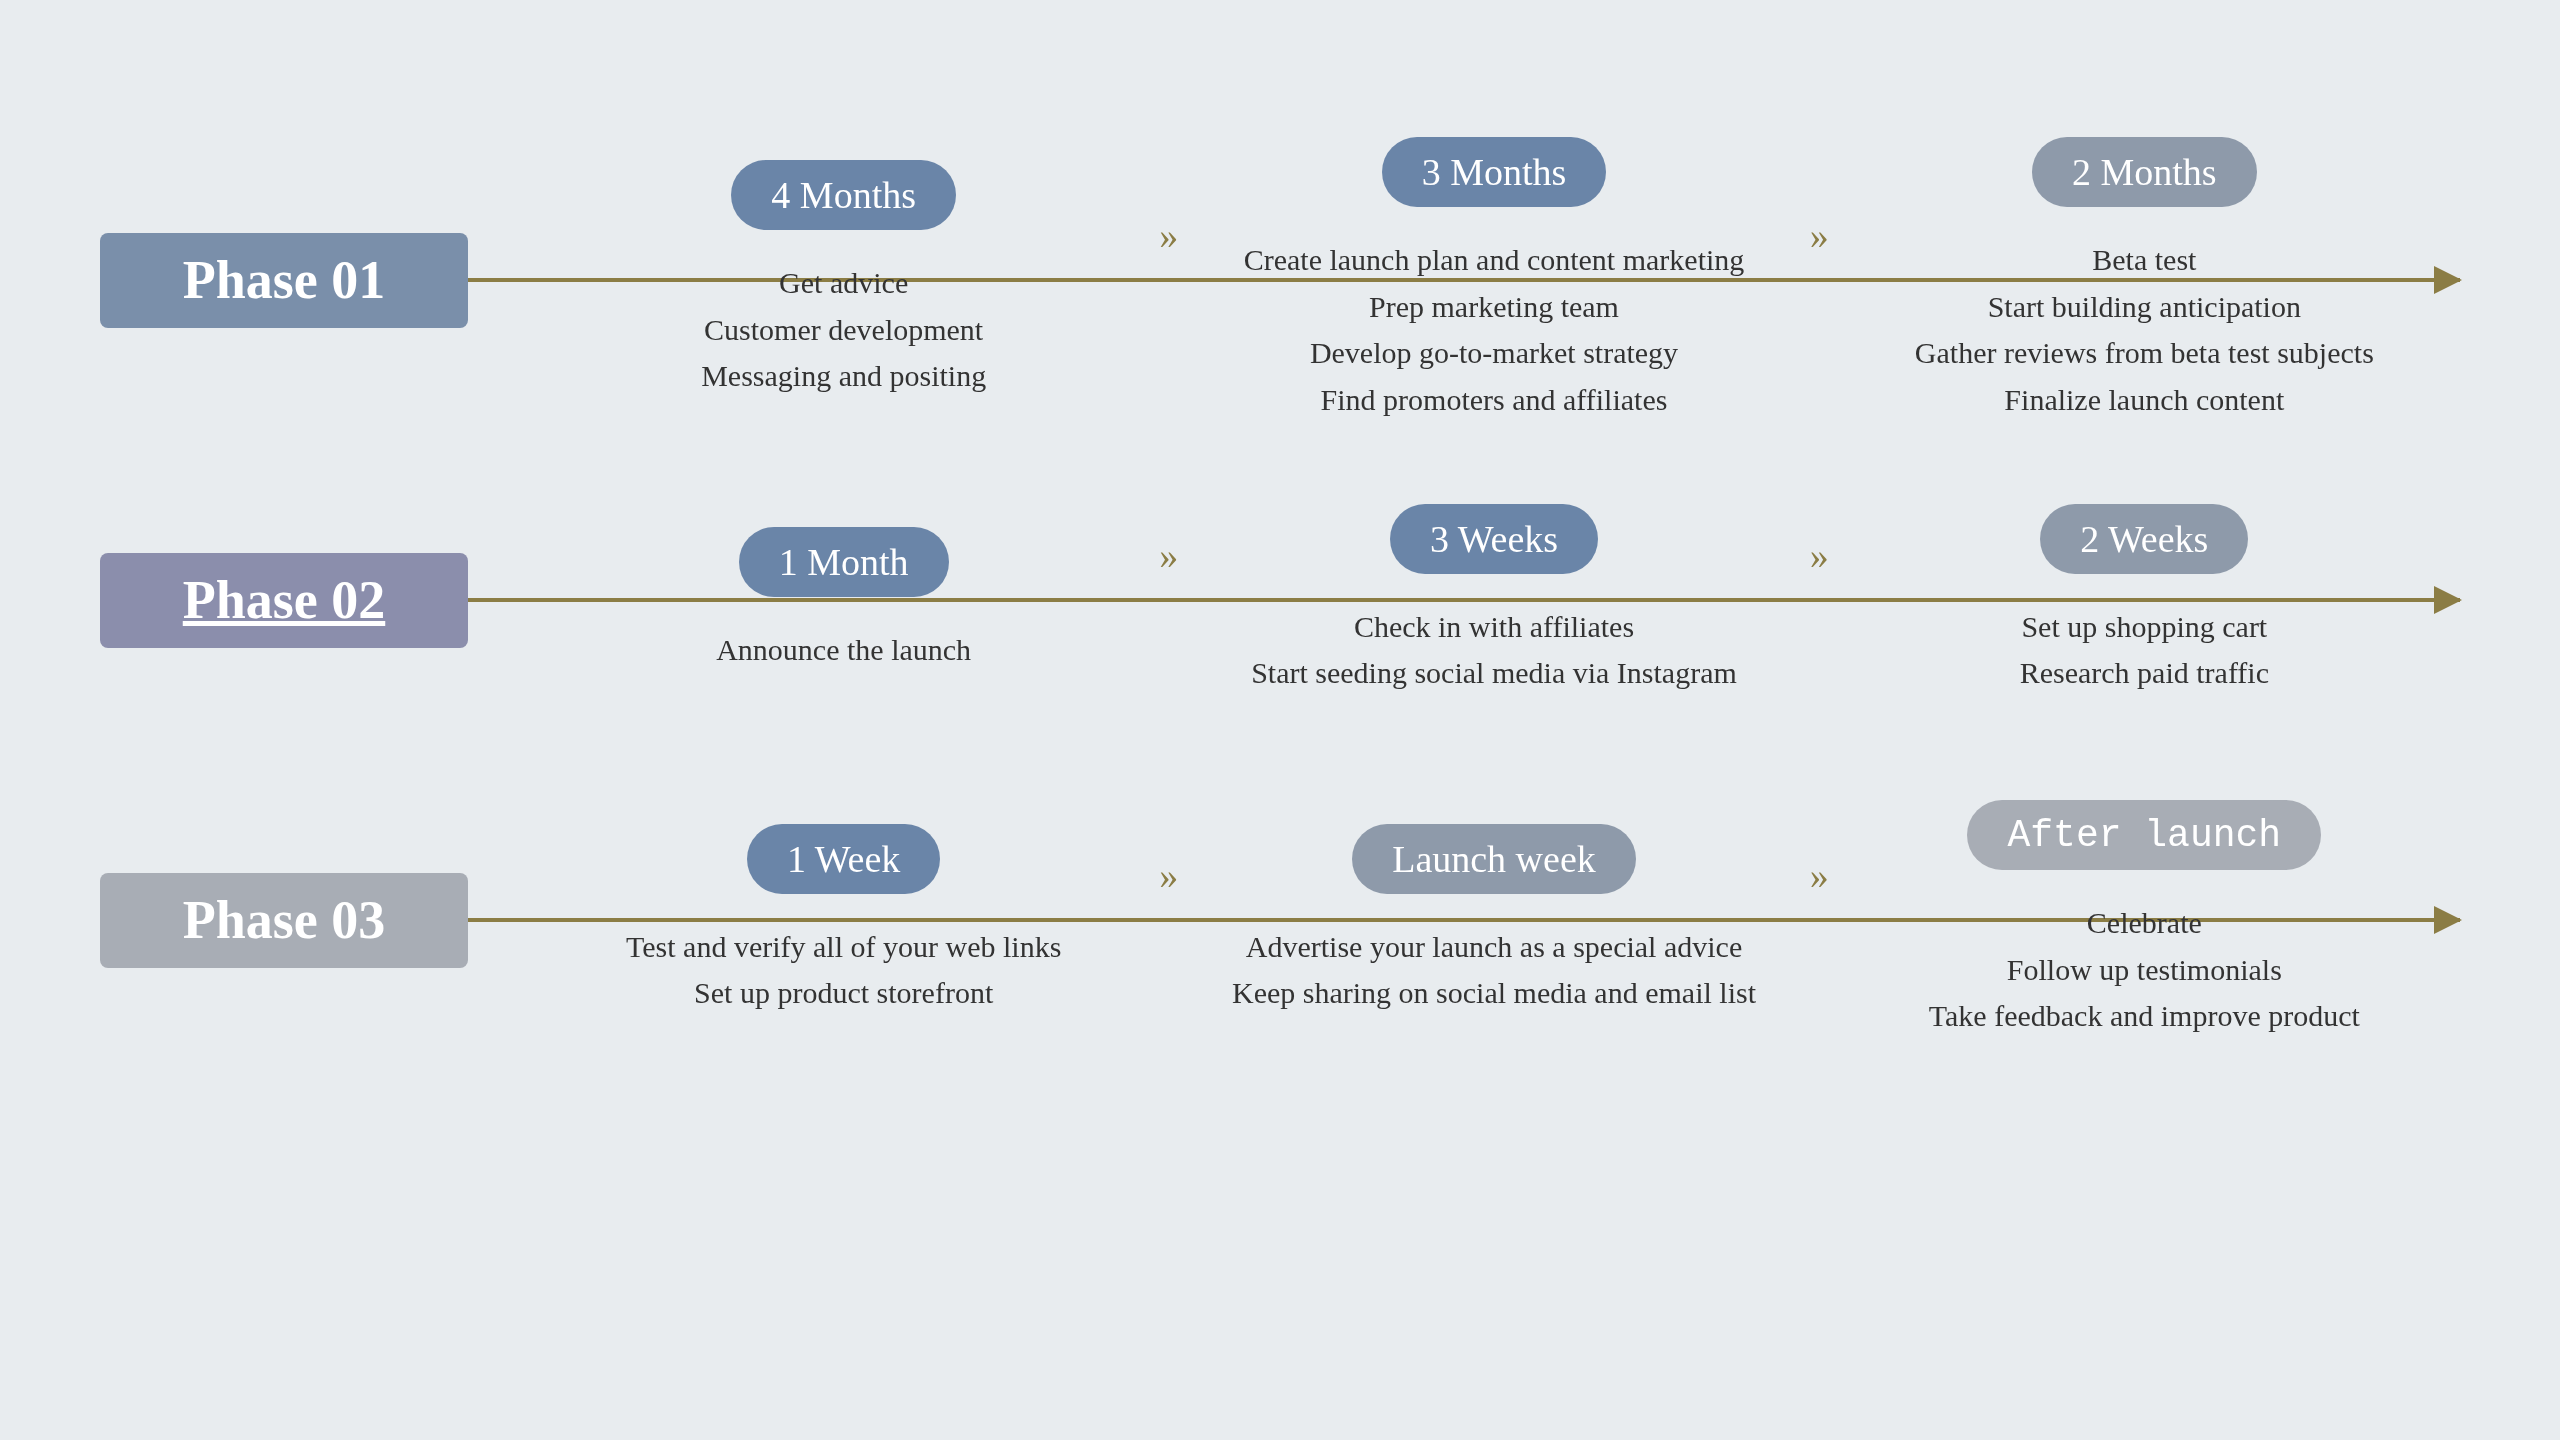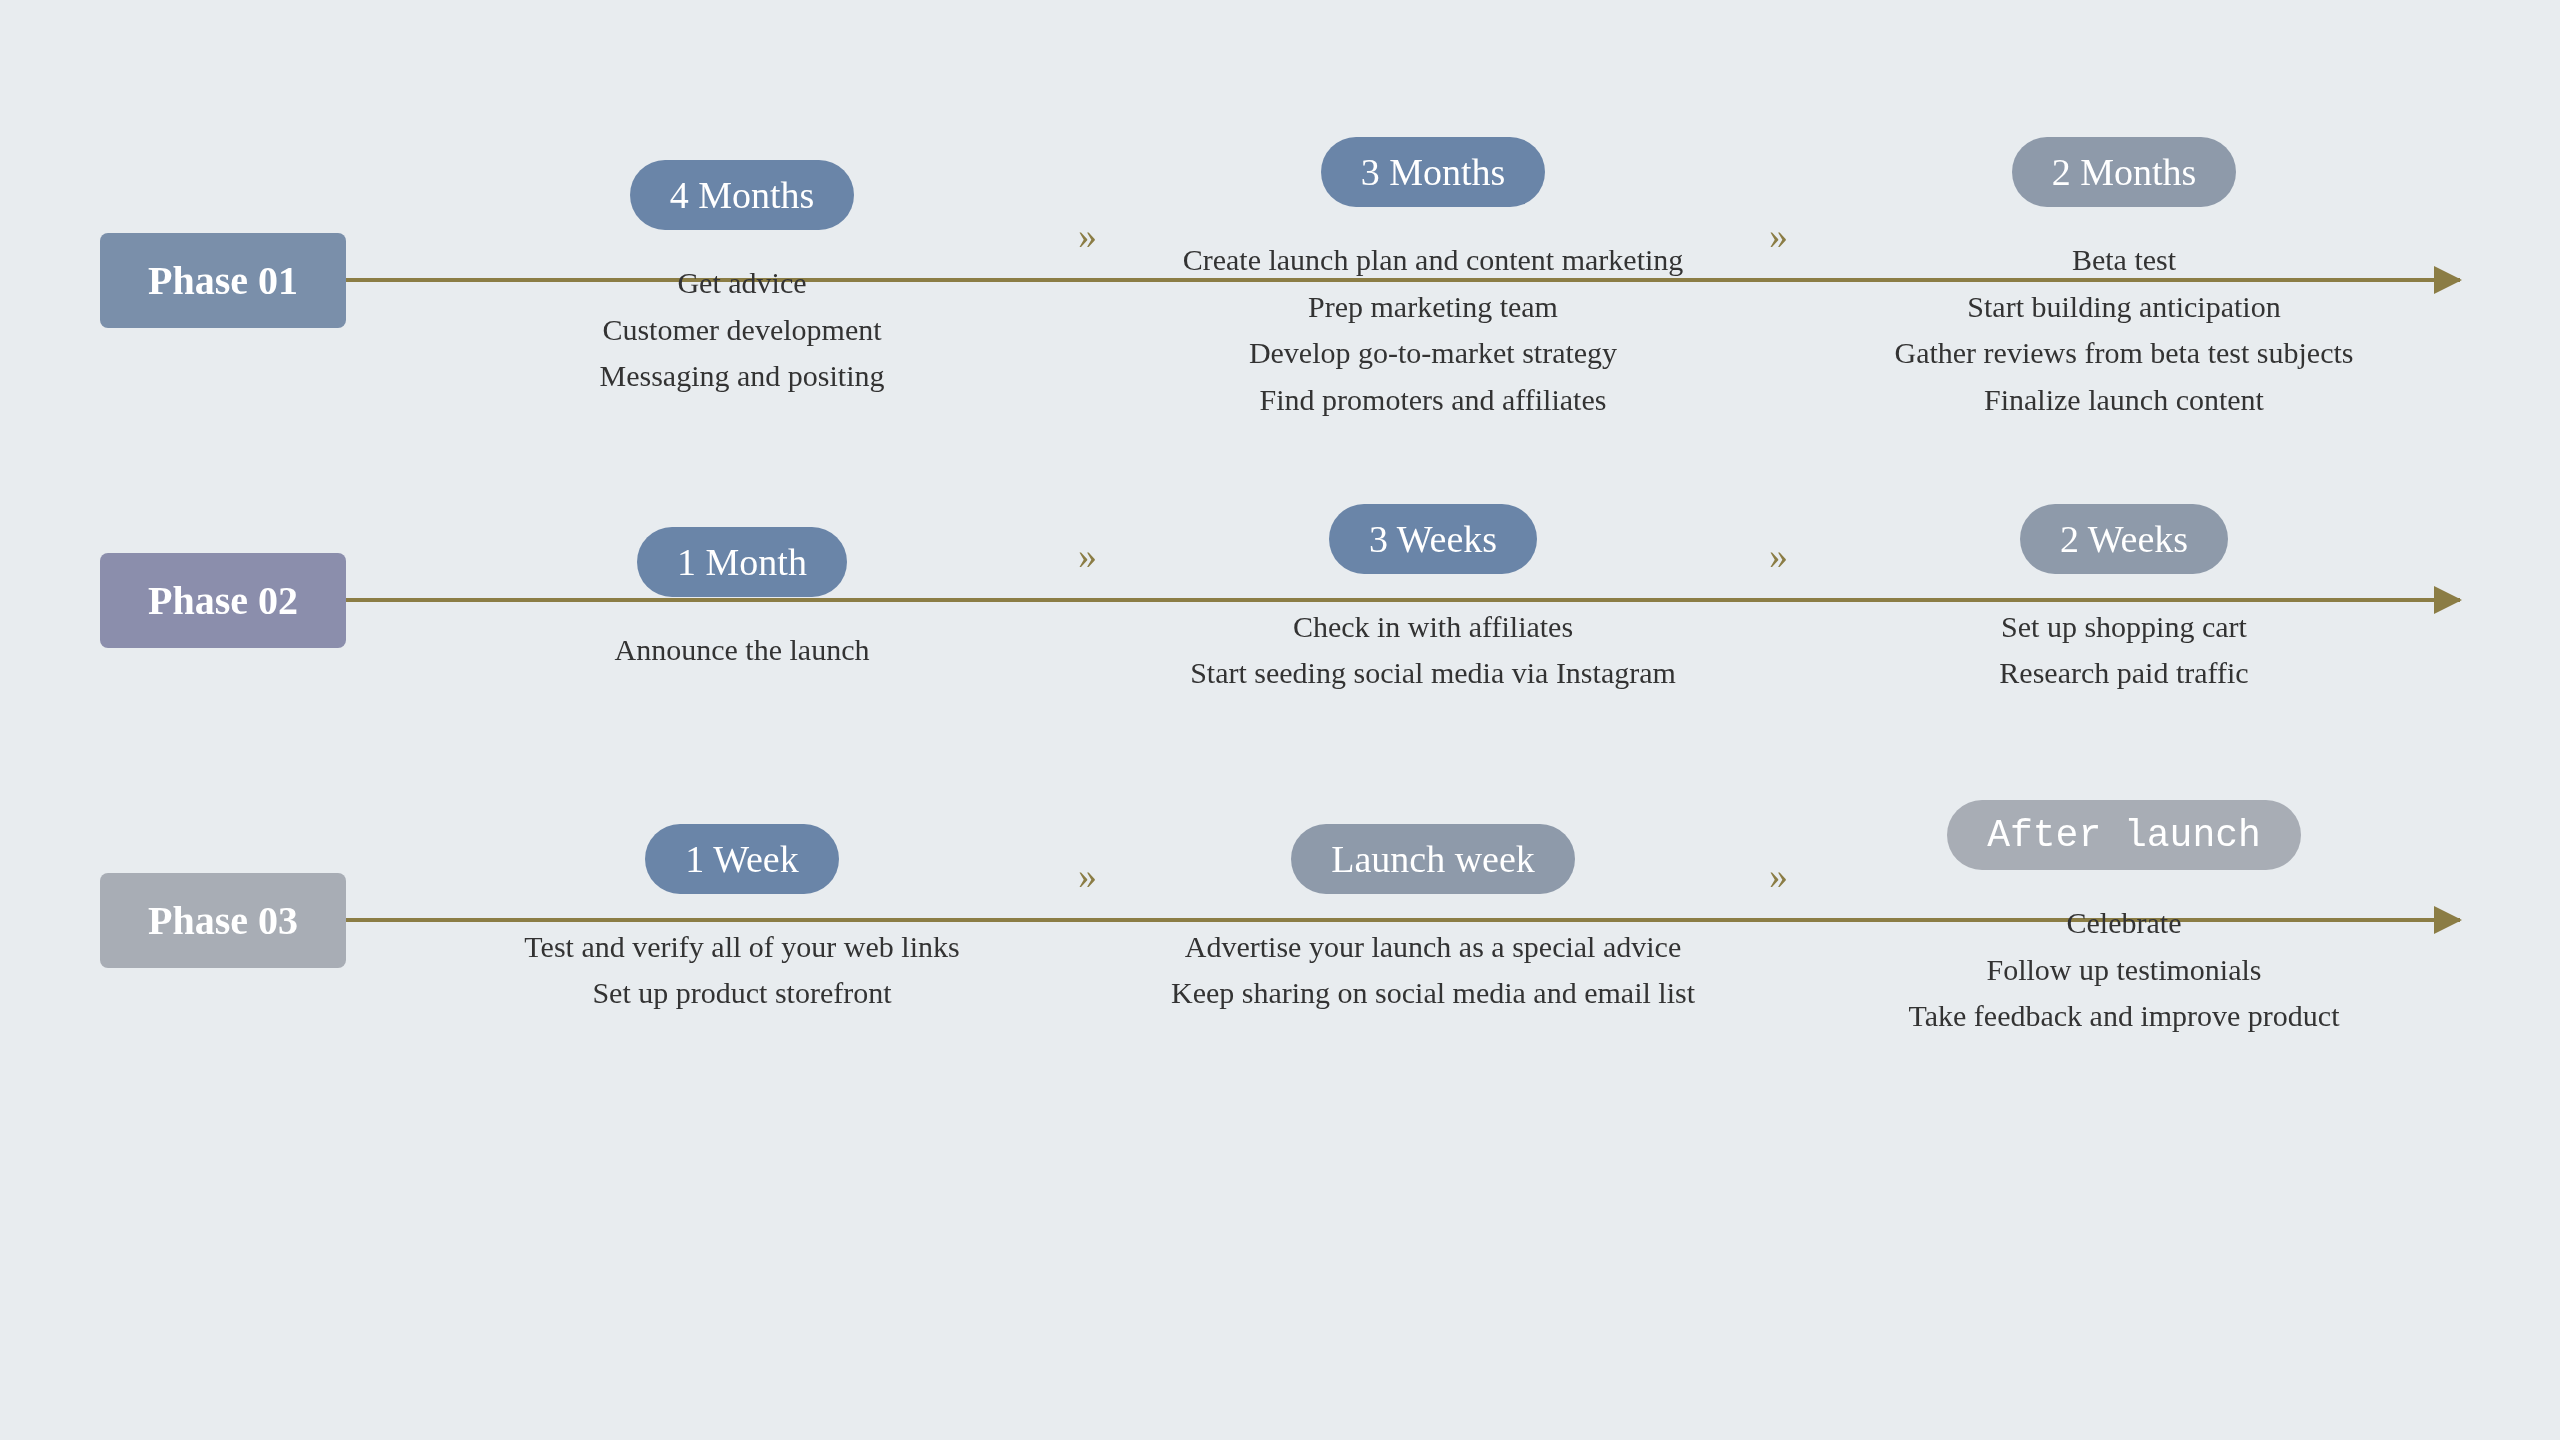--- a/index.html
+++ b/index.html
@@ -39,35 +39,35 @@
     
     .phase-row {
       display: flex;
       align-items: center;
       position: relative;
       width: 100%;
     }
 
     
     .phase-label {
-      width: 246px;
+      width: 368px;
       height: 95px;
       border-radius: 8px;
       display: flex;
       align-items: center;
       justify-content: center;
-      font-size: 40px;
+      font-size: 54px;
       font-weight: 600;
       color: #fff;
       flex-shrink: 0;
       z-index: 2;
     }
 
     .phase-01 { background: #7a8faa; }
-    .phase-02 { background: #8b8eac; }
+    .phase-02 { background: #8b8eac; text-decoration: underline; }
     .phase-03 { background: #a8adb5; }
 
     
     .timeline {
       flex: 1;
       display: flex;
       align-items: center;
       position: relative;
       height: 200px;
     }

